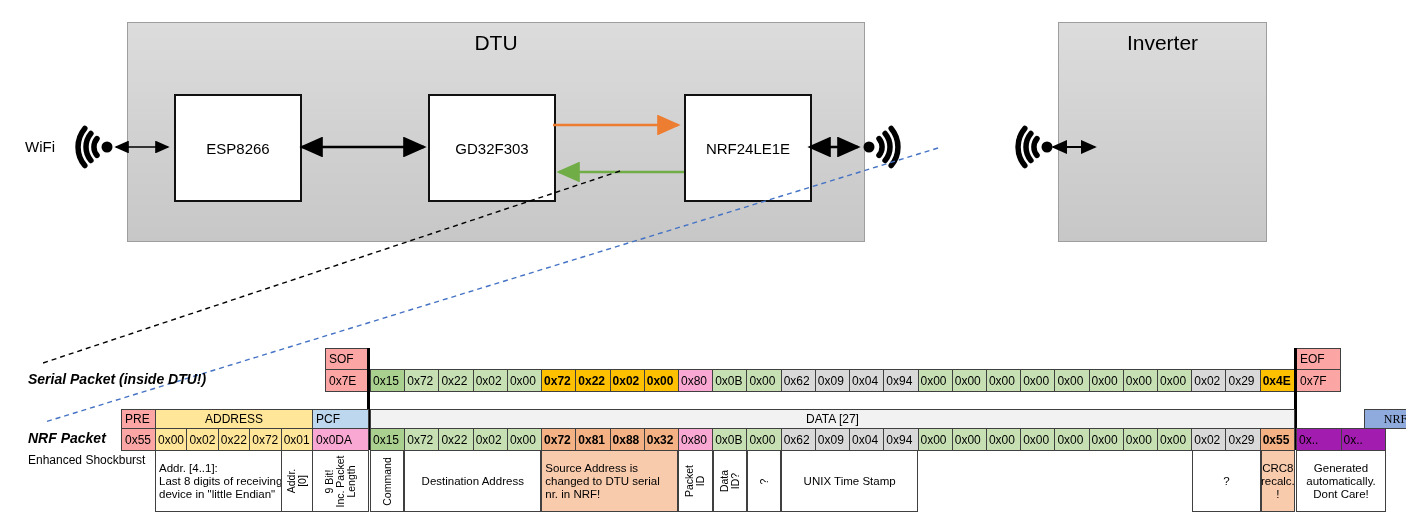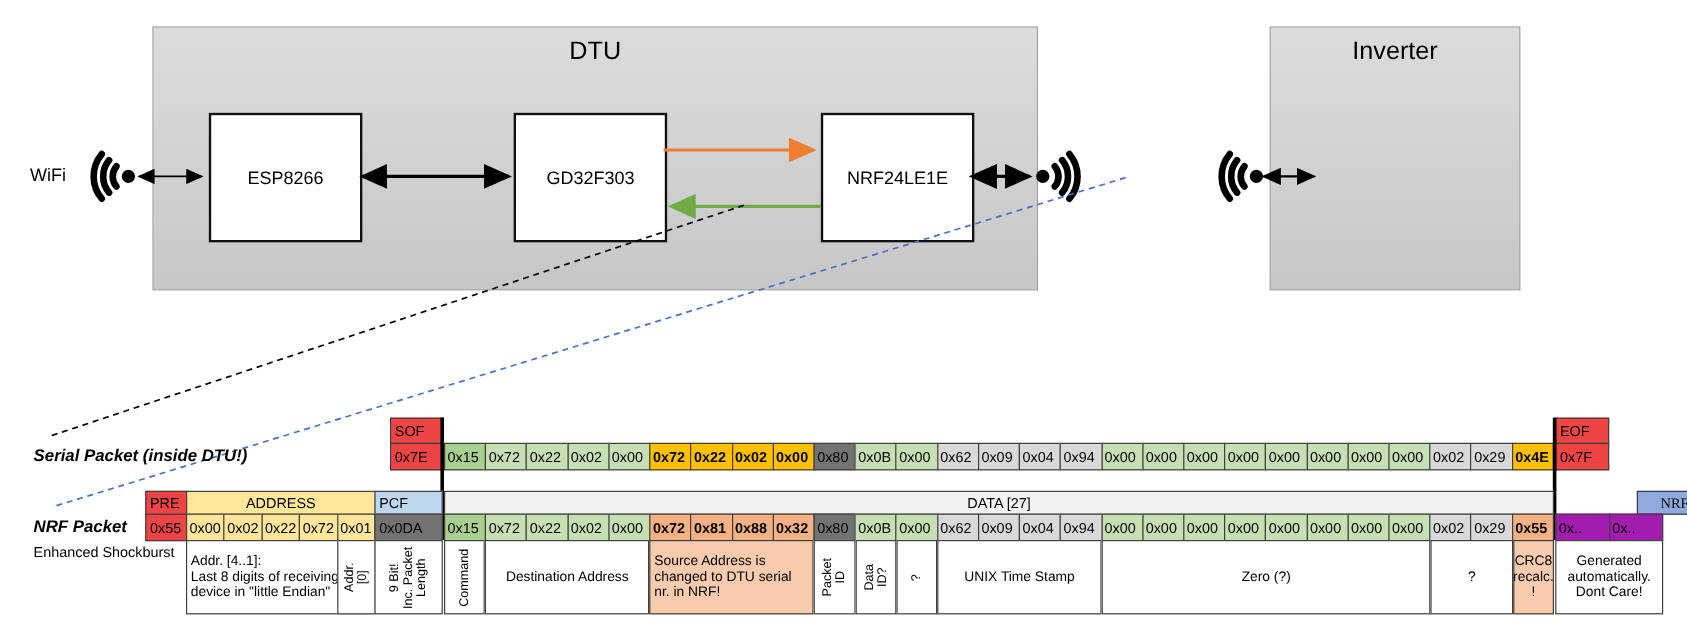--- a/index.html
+++ b/index.html
@@ -14,34 +14,34 @@
   .wifiicon{position:absolute;}
 
   
   #connectors{position:absolute;left:0;top:0;width:1406px;height:523px;pointer-events:none;}
 
   
   .plabel{position:absolute;font-size:14px;font-weight:bold;font-style:italic;}
   .sublabel{position:absolute;font-size:12px;}
   .cell{position:absolute;border:1px solid #404040;box-sizing:border-box;font-size:12px;
         display:flex;align-items:center;padding-left:3px;background:#fff;}
-  .hdr{background:#ef4444;}
+  .hdr{background:#fca5a5;}
   .hdr-yellow{background:#FFE699;justify-content:center;padding-left:0;}
   .hdr-blue{background:#BDD7EE;}
   .hdr-data{background:#F2F2F2;justify-content:center;padding-left:0;}
   .hdr-crc{background:#8FAADC;justify-content:center;padding-left:0;}
 
   .byterow{position:absolute;display:flex;}
   .bcell{flex:1;border:1px solid #404040;box-sizing:border-box;font-size:12px;
          display:flex;align-items:center;padding-left:2px;margin-left:-1px;overflow:hidden;}
   .bcell:first-child{margin-left:0;}
   .c-g1{background:#A9D08E;}
   .c-g2{background:#C6E0B4;}
   .c-gold{background:#FFC000;font-weight:bold;}
-  .c-blue{background:#737373;}
+  .c-blue{background:#f9a8d4;}
   .c-gray{background:#D9D9D9;}
   .c-salmon{background:#F4B183;font-weight:bold;}
   .c-yellow{background:#FFE699;}
   .c-crc{background:#a21caf;}
 
   .thickline{position:absolute;width:3px;background:#000;}
 
   #nrf-annotations{position:absolute;}
   .acell{position:absolute;top:0;height:100%;background:#fff;border:1px solid #404040;box-sizing:border-box;
          display:flex;align-items:center;justify-content:center;font-size:11.5px;
@@ -229,21 +229,20 @@
   <div id="nrf-annotations" style="left:370px;top:450px;width:925px;height:62px;">
       <div class="acell" style="left: 0%; width: 3.7037%;"><div class="vtext">Command</div></div>
       <div class="acell" style="left: 3.7037%; width: 14.8148%;">Destination Address</div>
       <div class="acell highlight left" style="left: 18.5185%; width: 14.8148%;">Source Address is
 changed to DTU serial
 nr. in NRF!</div>
       <div class="acell" style="left: 33.3333%; width: 3.7037%;"><div class="vtext">Packet ID</div></div>
       <div class="acell" style="left: 37.037%; width: 3.7037%;"><div class="vtext">Data ID?</div></div>
       <div class="acell" style="left: 40.7407%; width: 3.7037%;"><div class="vtext">?</div></div>
       <div class="acell" style="left: 44.4444%; width: 14.8148%;">UNIX Time Stamp</div>
-      <div class="acell" style="left: 59.2593%; width: 29.6296%;">Zero (?)</div>
       <div class="acell" style="left: 88.8889%; width: 7.40741%;">?</div>
       <div class="acell highlight" style="left: 96.2963%; width: 3.7037%;">CRC8
 recalc.
 !</div>
     </div>
 
   <div class="acell" style="left:1296px;top:450px;width:90px;height:62px;position:absolute;">Generated
 automatically.
 Dont Care!</div>
 

